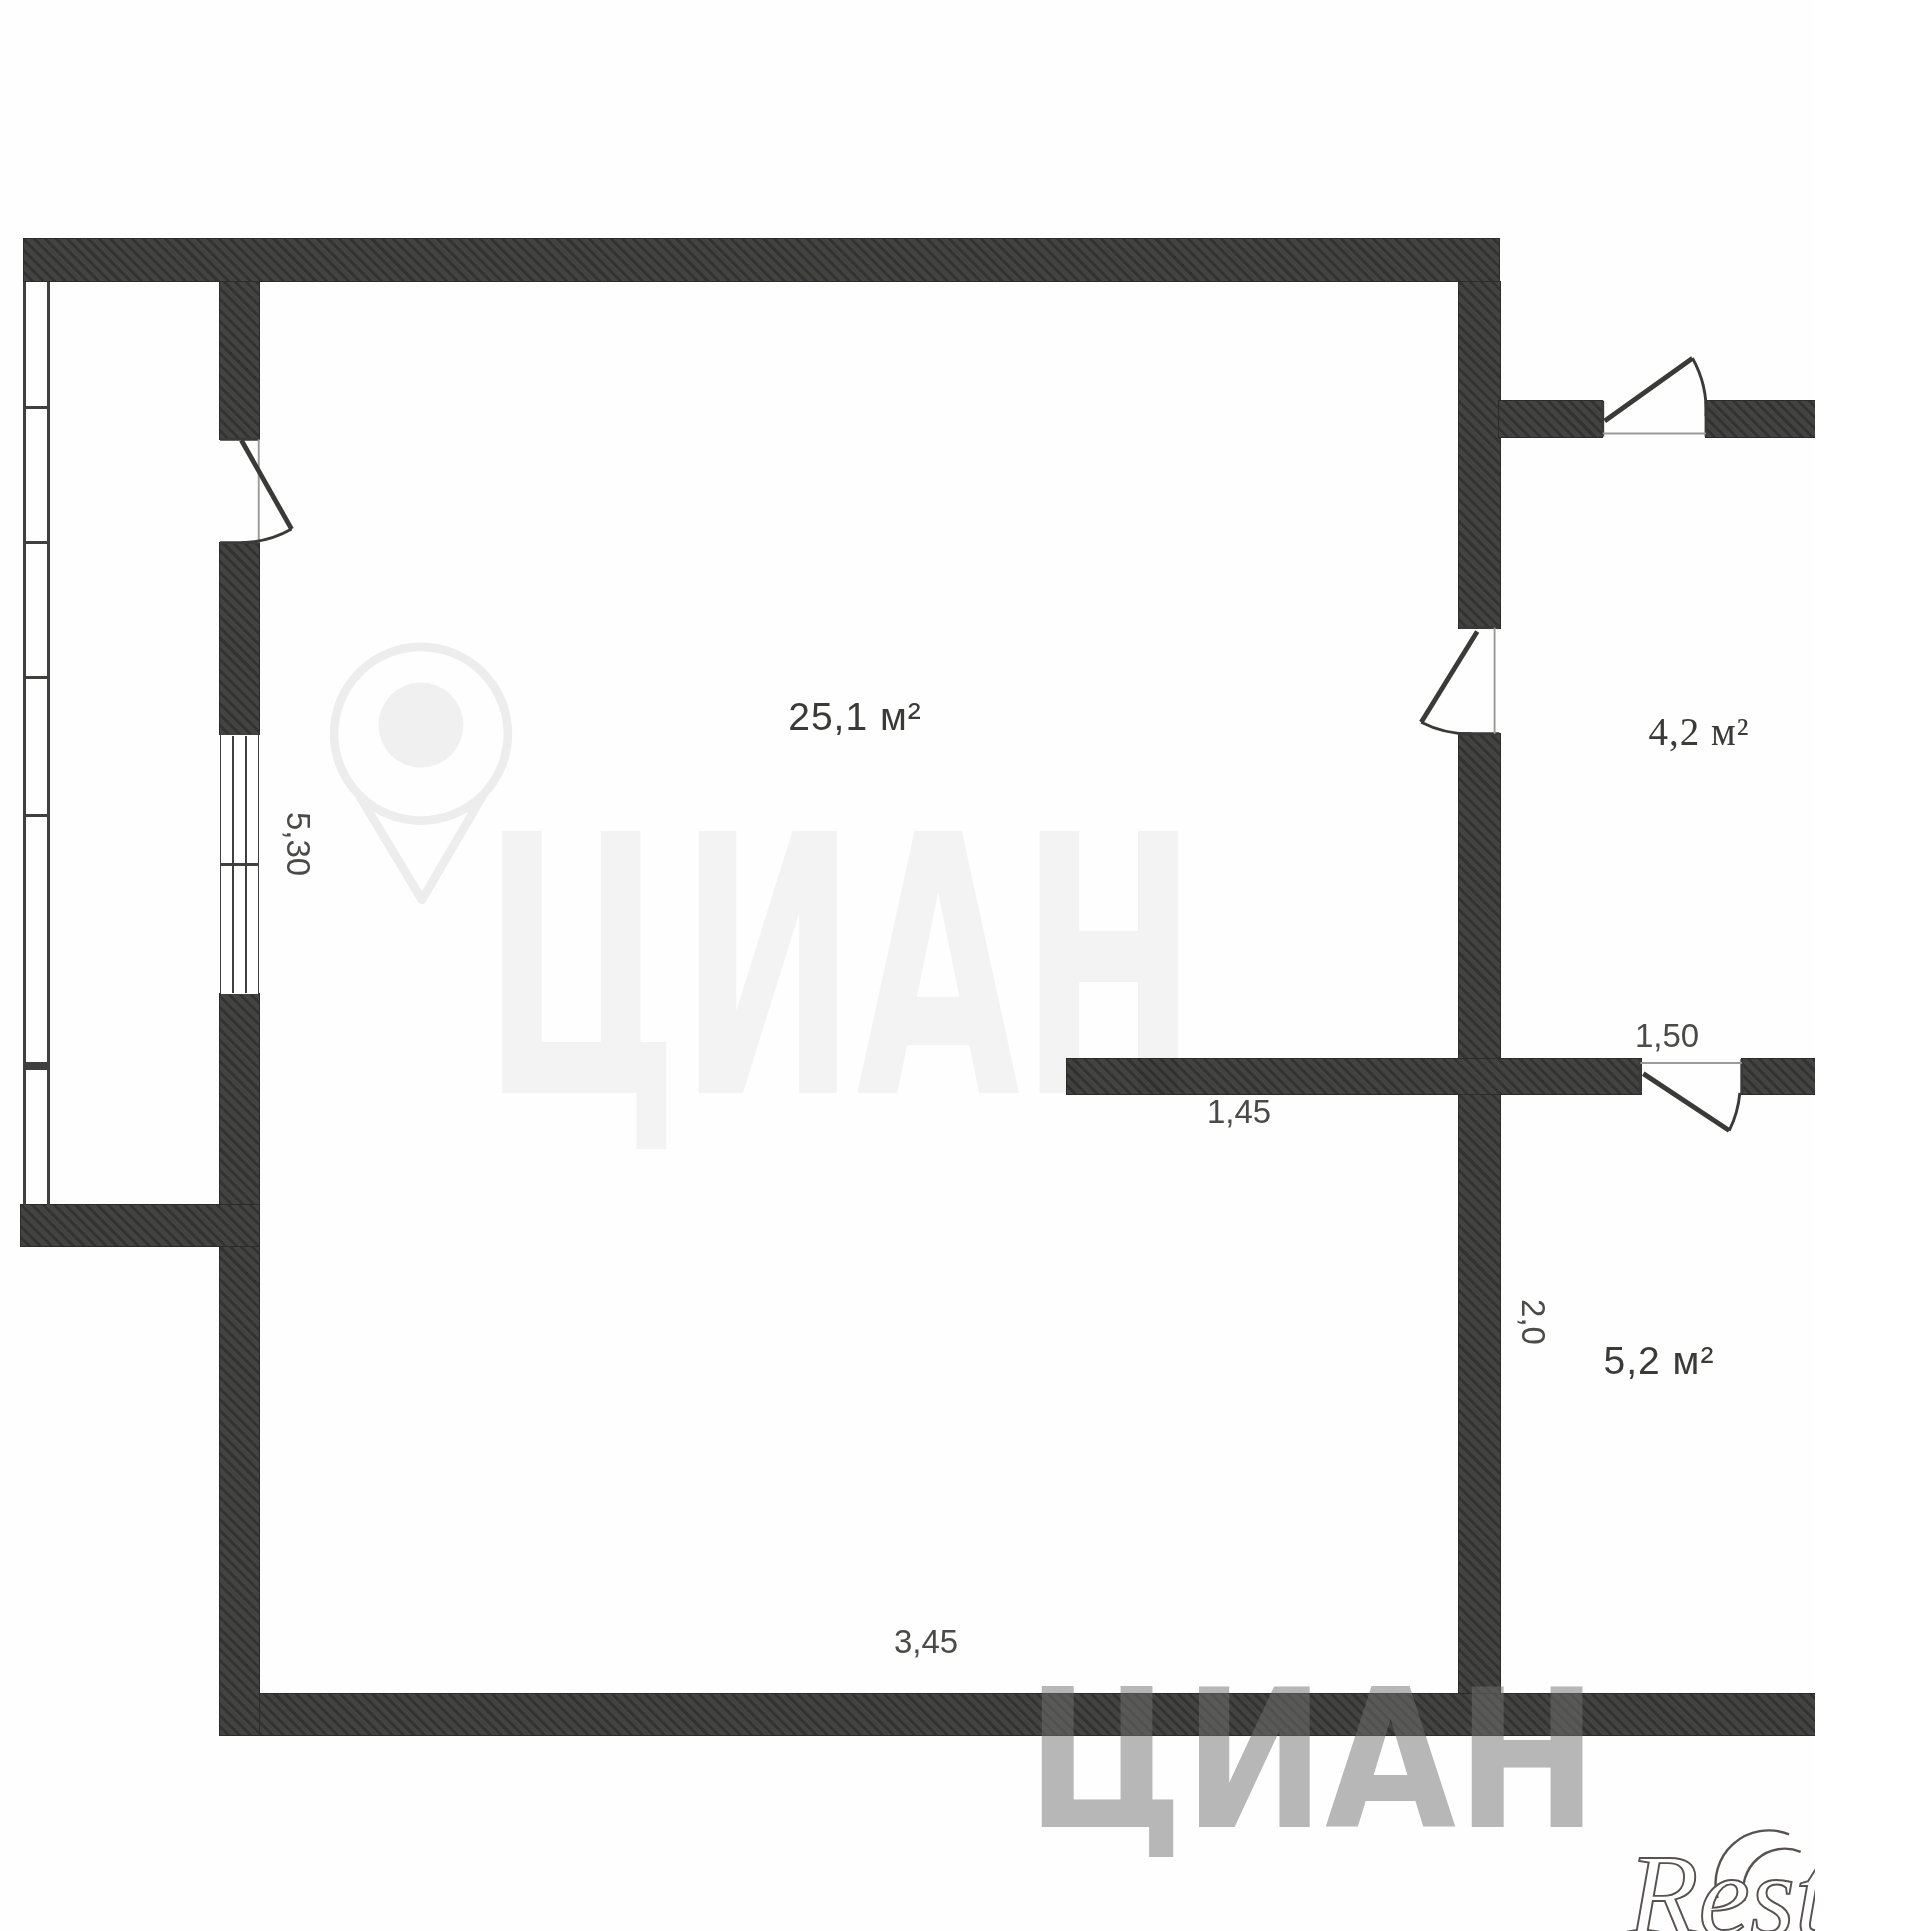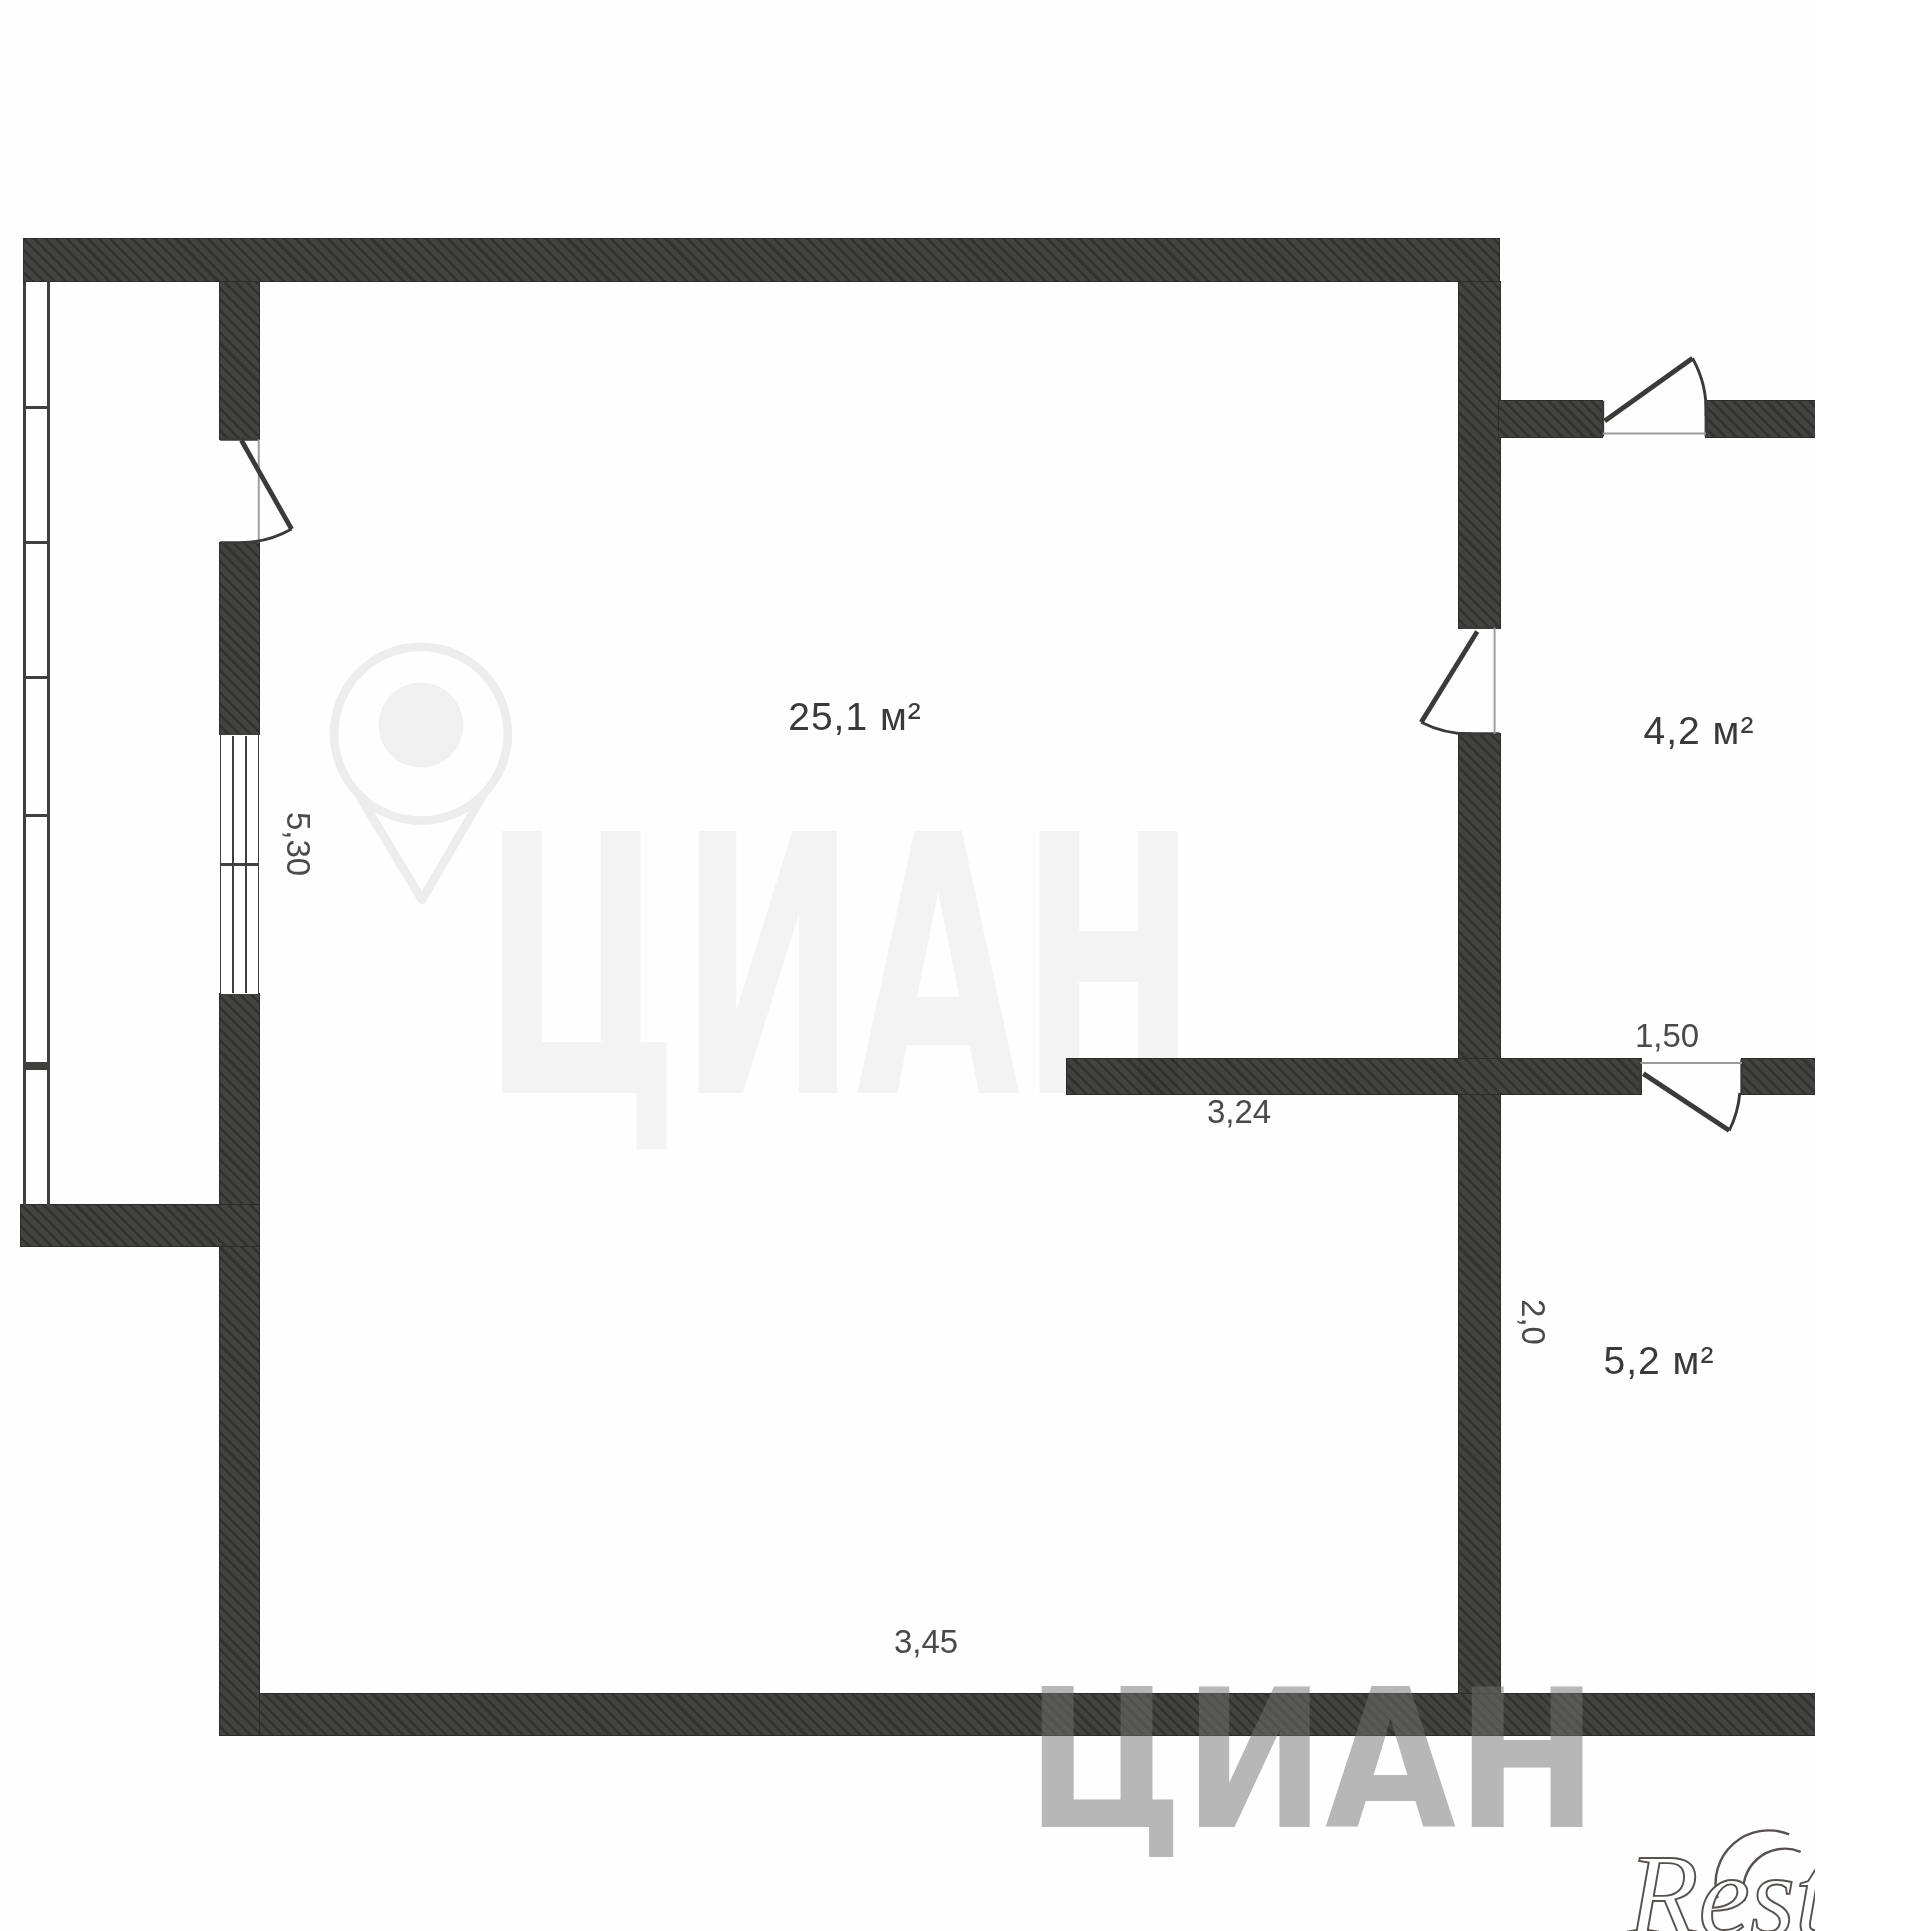--- a/index.html
+++ b/index.html
@@ -50,26 +50,26 @@
 
   <div class="tline" style="left:23px;top:282px;width:2.9px;height:923px;"></div>
   <div class="tline" style="left:47px;top:282px;width:2.9px;height:923px;"></div>
   <div class="tline" style="left:23px;top:406px;width:27px;height:2.9px;"></div>
   <div class="tline" style="left:23px;top:541px;width:27px;height:2.9px;"></div>
   <div class="tline" style="left:23px;top:676px;width:27px;height:2.9px;"></div>
   <div class="tline" style="left:23px;top:814px;width:27px;height:2.9px;"></div>
   <div class="tline" style="left:23px;top:1062px;width:27px;height:7.7px;"></div>
 
   <div class="area-label" style="left:855px;top:717px;">25,1 м²</div>
-  <div class="area-label" style="left:1699px;top:731px;">4,2 м²</div>
+  <div class="area-label" style="left:1699px;top:731px;font-family:Liberation Serif, serif;">4,2 м²</div>
   <div class="area-label" style="left:1659px;top:1361px;">5,2 м²</div>
 
   <div class="dim-label rot" style="left:298px;top:844px;">5,30</div>
   <div class="dim-label" style="left:926px;top:1642px;">3,45</div>
-  <div class="dim-label" style="left:1239px;top:1112px;">3,24</div>
+  <div class="dim-label" style="left:1239px;top:1112px;">1,45</div>
   <div class="dim-label" style="left:1667px;top:1027px;margin-top:9px;">1,50</div>
   <div class="dim-label rot" style="left:1533px;top:1322px;">2,0</div>
 
   <svg id="overlay" width="1931" height="1931" viewBox="0 0 2000 2000">
 
     <g>
       <circle cx="436" cy="760" r="90" fill="none" stroke="#ededed" stroke-width="9"></circle>
       <circle cx="436" cy="751" r="44" fill="#f0f0f0"></circle>
       <path d="M372 824 L437 932 L500 824" fill="none" stroke="#ededed" stroke-width="9" stroke-linejoin="round"></path>
     </g>

